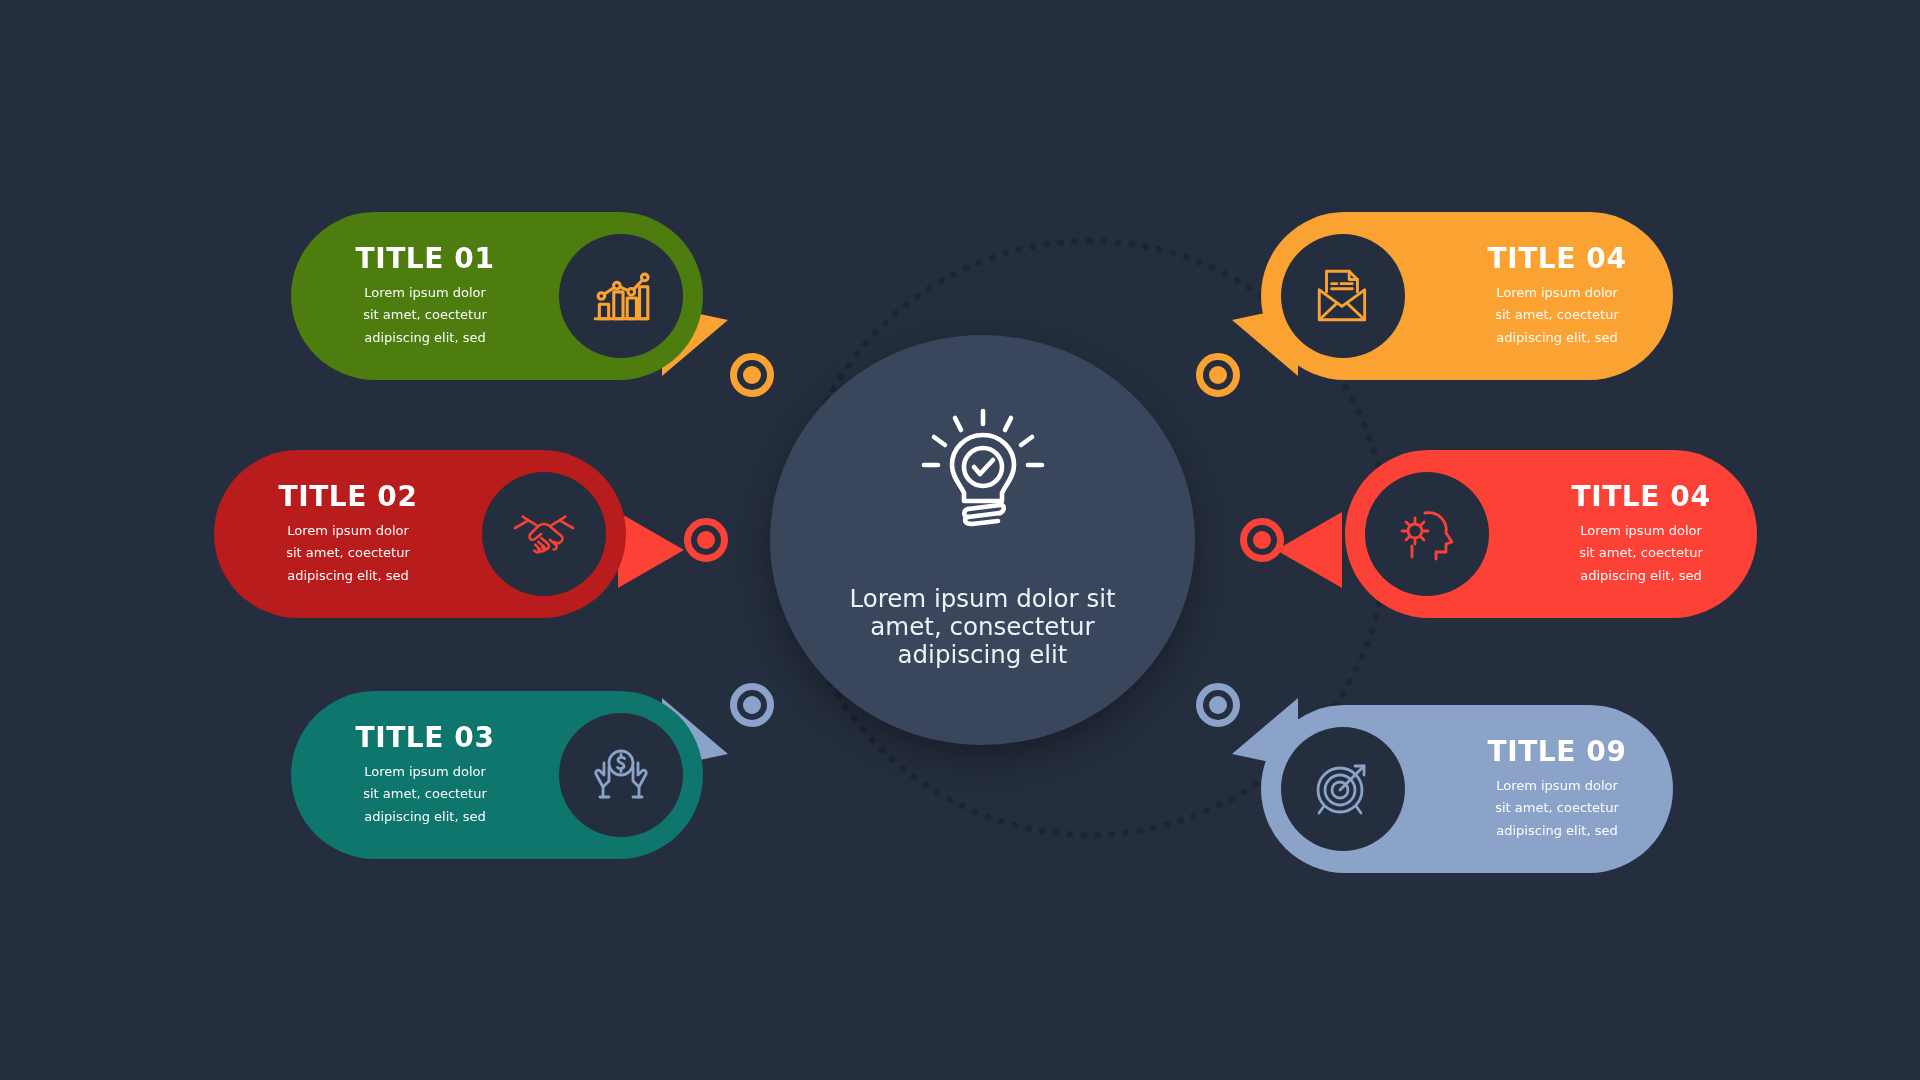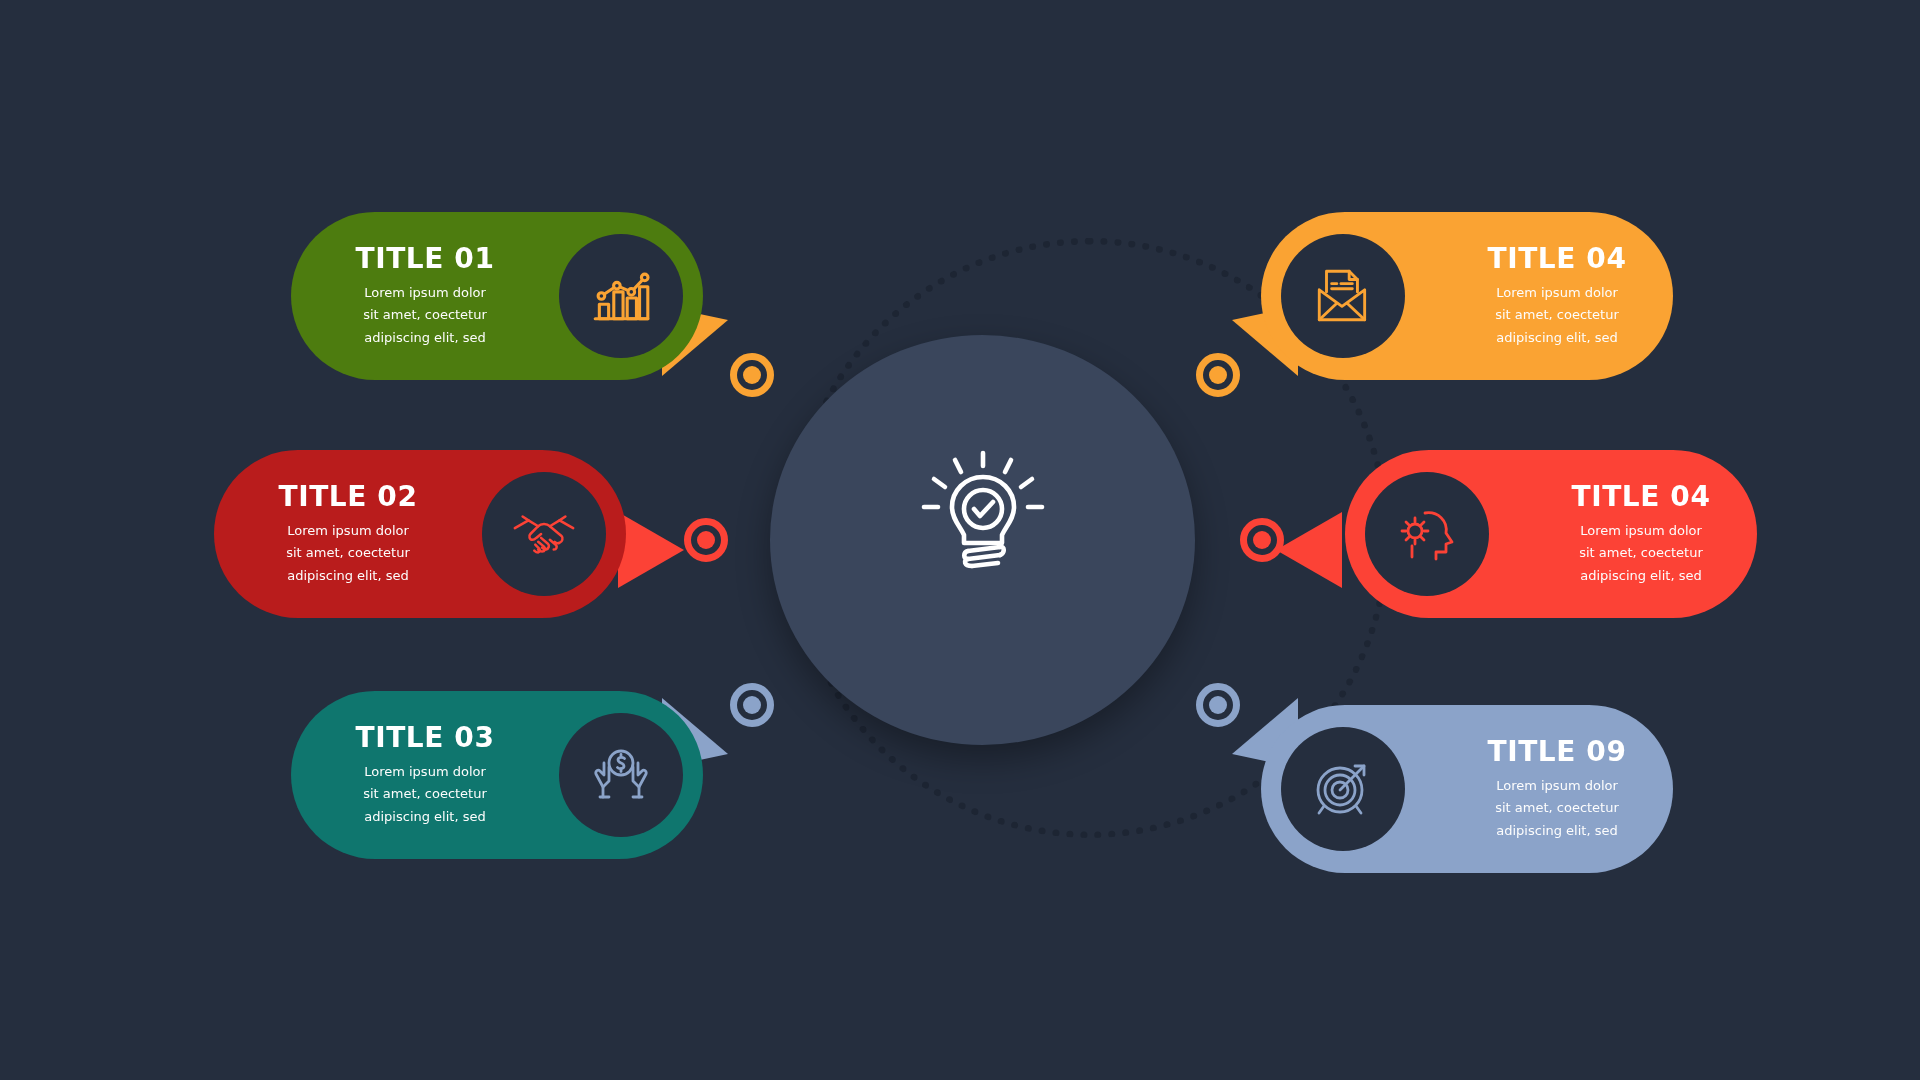--- a/index.html
+++ b/index.html
@@ -316,20 +316,21 @@
           <line x1="69" y1="6" x2="69" y2="19"></line>
           <line x1="41" y1="13" x2="47" y2="25"></line>
           <line x1="97" y1="13" x2="91" y2="25"></line>
           <line x1="20" y1="32" x2="31" y2="40"></line>
           <line x1="118" y1="32" x2="107" y2="40"></line>
           <line x1="10" y1="60" x2="24" y2="60"></line>
           <line x1="128" y1="60" x2="114" y2="60"></line>
         </g>
       </svg>
     </div>
+    <div class="hub-text">Lorem ipsum dolor sit amet, consectetur adipiscing elit</div>
   </div>
 
   <div class="ring" id="ring1">
       <span class="dot"></span>
     </div>
   <div class="ring" id="ring2">
       <span class="dot"></span>
     </div>
   <div class="ring" id="ring3">
       <span class="dot"></span>

